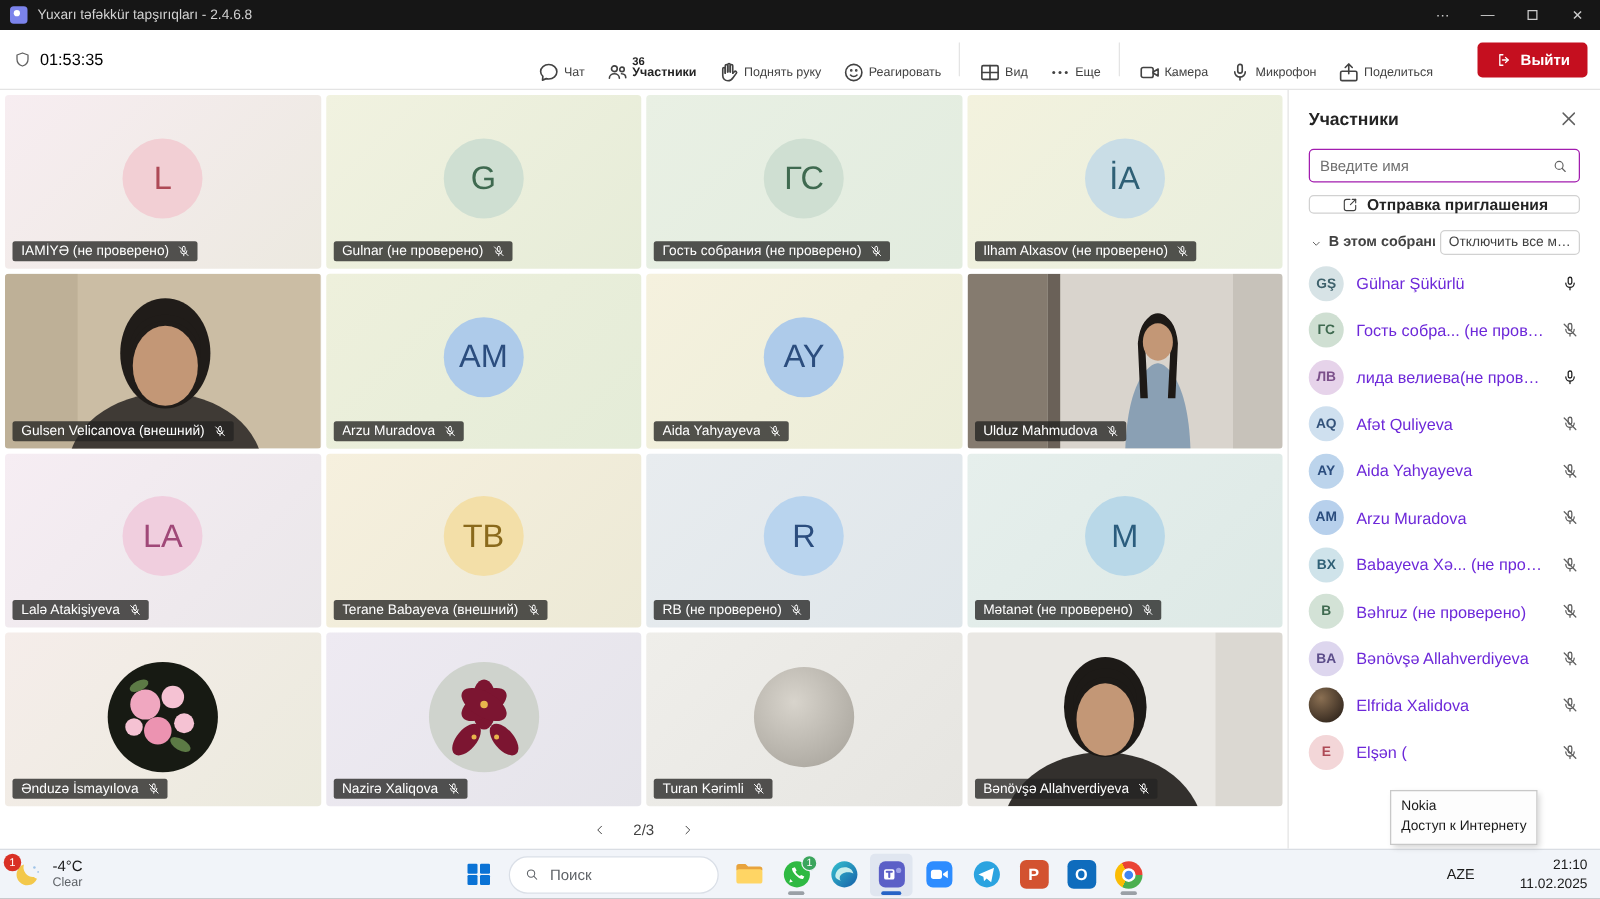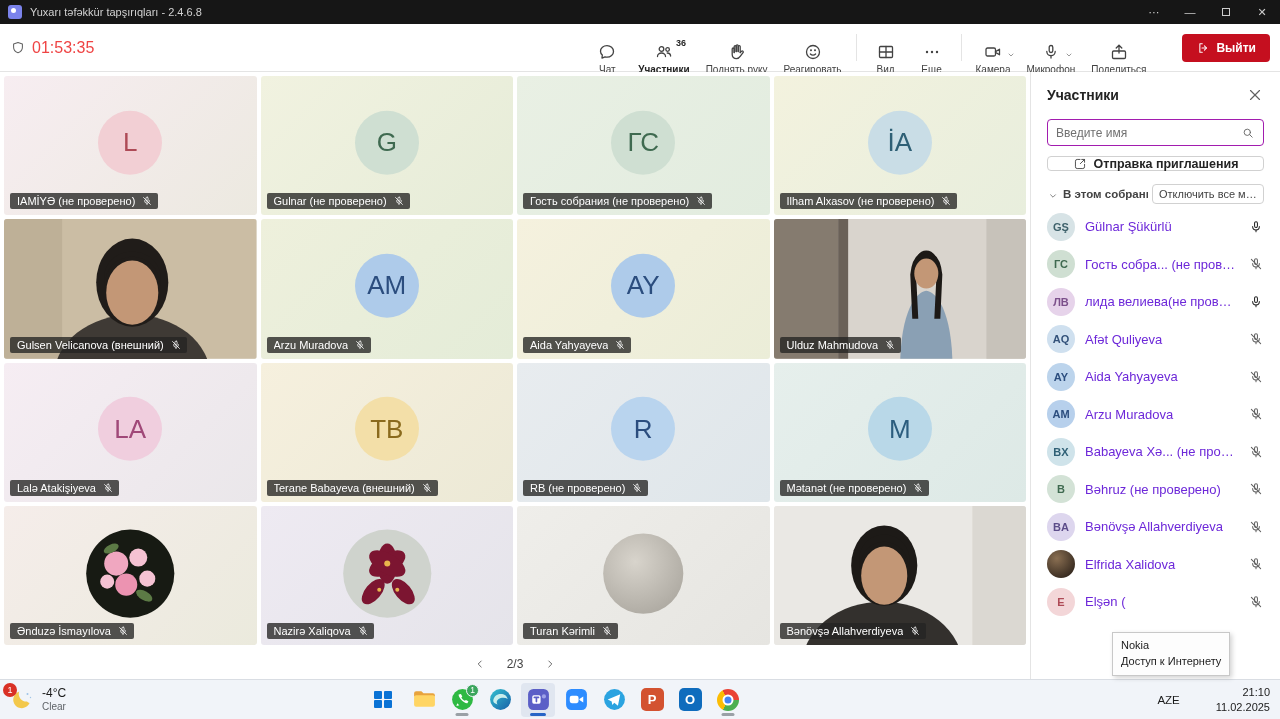--- a/index.html
+++ b/index.html
@@ -13,24 +13,24 @@
   .app-ico { width:14px; height:14px; border-radius:3px; background:#7b83eb; position:relative; flex:0 0 auto; }
   .app-ico::after { content:''; position:absolute; left:3px; top:3px; width:5px; height:5px; border-radius:50%; background:#fff; }
   .tb-title { color:#d2d2d2; font-size:11px; white-space:nowrap; }
   .wcontrols { margin-left:auto; display:flex; height:24px; }
   .wc { width:36px; height:24px; display:flex; align-items:center; justify-content:center; color:#cccccc; font-size:11px; }
   .wc .maxbox { width:8px; height:8px; border:1px solid #cccccc; display:block; }
 
   
   .toolbar { position:absolute; top:24px; left:0; right:0; height:48px; background:#fff;
     border-bottom:1px solid #e4e4e4; display:flex; align-items:stretch; padding:0 10px; }
-  .timer { display:flex; align-items:center; gap:6px; color:#ef4444; font-size:16px;justify-content:flex-end; }
+  .timer { display:flex; align-items:center; gap:6px; color:#000000; font-size:13px;justify-content:flex-end; }
   .timer .ico { width:16px; height:16px; color:#616161; }
   .tb-items { margin-left:auto; display:flex; align-items:stretch; }
-  .tb-item { position:relative; display:flex; flex-direction:column; align-items:center; justify-content:center;
+  .tb-item { position:relative; display:flex; flex-direction:row; align-items:center; justify-content:center;
     gap:2px; padding:16px 8px; min-width:46px; cursor:default;margin-top:18px; }
   .tb-item .tb-ico { position:relative; width:20px; height:20px; color:#424242; }
   .tb-item .ico { width:20px; height:20px; }
   .tb-label { font-size:10px; color:#424242; white-space:nowrap; }
   .tb-item.active .tb-label { color:#242424; font-weight:700; }
   .tb-item.active::after { content:''; position:absolute; left:10px; right:10px; bottom:0; height:2.5px;
     background:#5b5fc7; border-radius:2px; }
   .tb-badge { position:absolute; top:-4px; right:-12px; font-size:9px; font-weight:700; color:#242424; }
   .tb-chev { position:absolute; top:4px; right:-13px; width:10px; height:10px; color:#616161; }
   .tb-chev .ico { width:10px; height:10px; }
@@ -699,20 +699,27 @@
     </div>
     <div class="tb-center">
       <span class="start-btn">
           <span class="win">
             <i></i>
             <i></i>
             <i></i>
             <i></i>
           </span>
         </span>
+      <span class="tb-search">
+        <span class="ico" id="tbsearch-ico"><svg viewBox="0 0 20 20" fill="none" stroke="currentColor" stroke-width="1.3" stroke-linecap="round" stroke-linejoin="round">
+              <circle cx="9" cy="9" r="4.5"></circle>
+              <line x1="12.6" y1="12.6" x2="16" y2="16"></line>
+            </svg></span>
+        <span>Поиск</span>
+      </span>
       <span id="taskbar-apps" style="display:flex;align-items:center;gap:4px;">
           <span class="tb-app">
             <span class="icwrap" style="display:flex;align-items:center;justify-content:center;">
               <svg viewBox="0 0 24 24">
                 <path d="M2 6a2 2 0 0 1 2-2h5l2 2h9a2 2 0 0 1 2 2v1H2z" fill="#e8a33d"></path>
                 <rect x="2" y="8" width="20" height="11" rx="2" fill="#ffd564"></rect>
               </svg>
             </span>
           </span>
           <span class="tb-app open">

